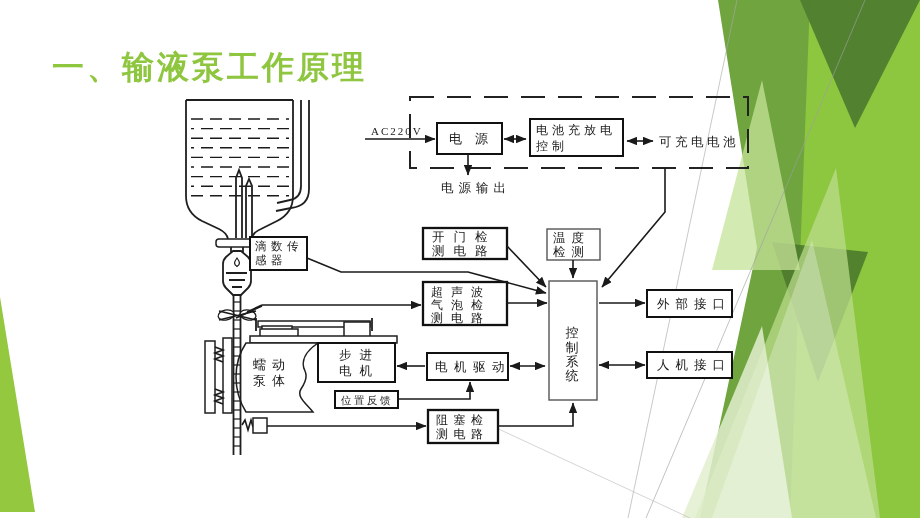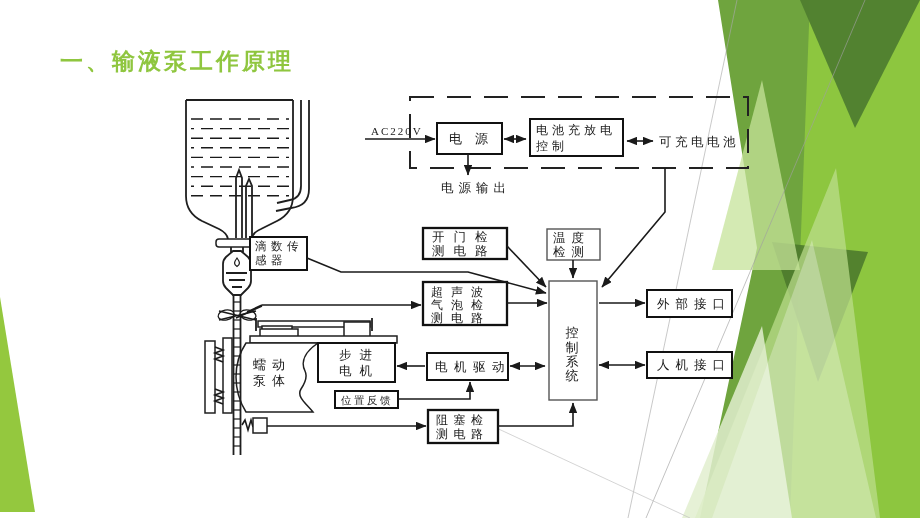--- a/index.html
+++ b/index.html
@@ -1,21 +1,21 @@
 <!DOCTYPE html>
 <html><head>
 <meta charset="utf-8">
 <style>
   html,body{margin:0;padding:0;background:#888;}
   .slide{position:relative;width:920px;height:518px;background:#ffffff;overflow:hidden;
          font-family:"Liberation Serif","DejaVu Serif",serif;}
   .slide svg{position:absolute;left:0;top:0;}
-  #title{position:absolute;left:60px;top:46px;z-index:3;
+  #title{position:absolute;left:52px;top:46px;z-index:3;
          font-family:"Liberation Sans","DejaVu Sans",sans-serif;
-         font-weight:bold;font-size:23px;letter-spacing:3px;color:#8FC63F;}
+         font-weight:bold;font-size:32px;letter-spacing:3px;color:#8FC63F;}
   text{fill:#1a1a1a;}
   .bx{fill:#ffffff;stroke:#111111;stroke-width:2;}
   .bxthick{fill:#ffffff;stroke:#111111;stroke-width:2.3;}
   .bxthin{fill:#ffffff;stroke:#555555;stroke-width:1.4;}
   .ln{stroke:#1a1a1a;stroke-width:1.6;fill:none;}
   .mech{stroke:#1f1f1f;stroke-width:1.5;fill:#ffffff;}
   .draw{stroke:#1f1f1f;stroke-width:1.8;fill:none;}
 </style>
 </head>
 <body>

